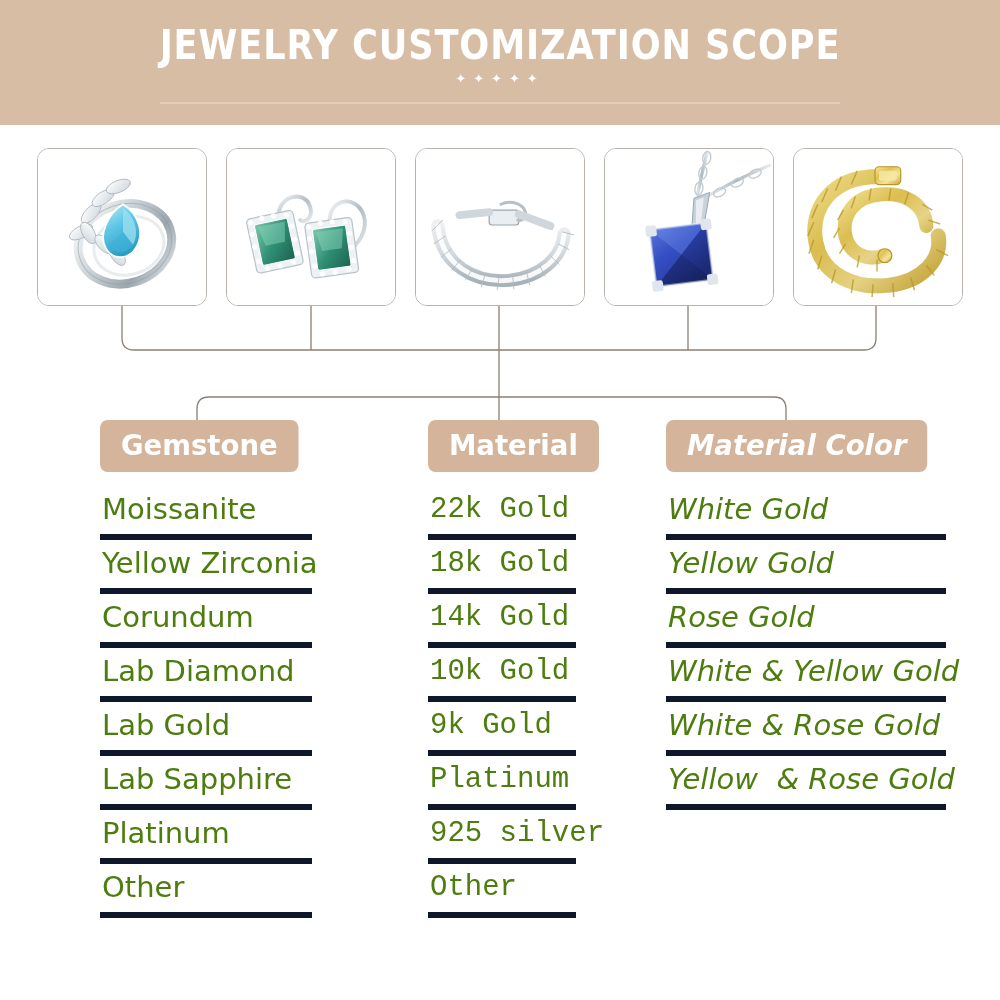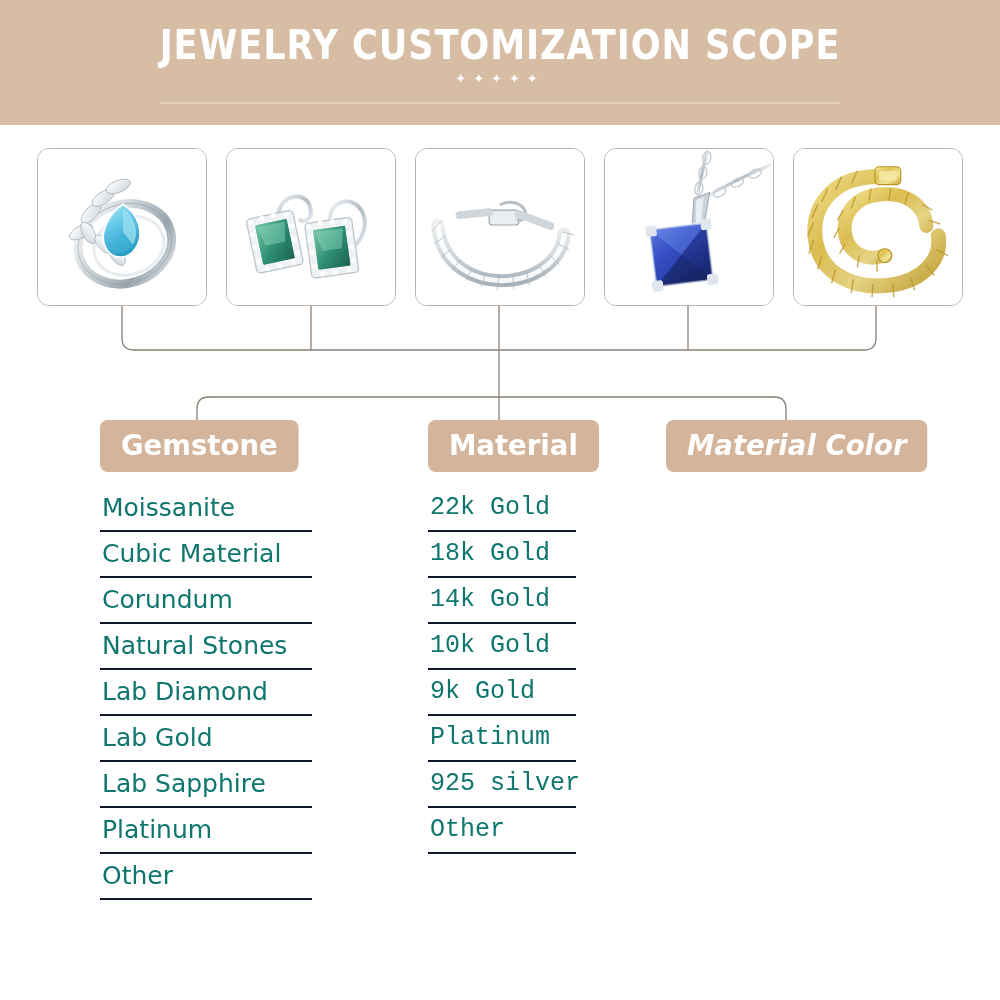--- a/index.html
+++ b/index.html
@@ -115,25 +115,25 @@
     white-space: nowrap;
     transform: scaleX(0.95);
     transform-origin: left top;
   }
 
   .cat-list {
     list-style: none;
     margin-top: 14px;
   }
   .cat-list li {
-    font-size: 25px;
-    color: #0f766e;
+    font-size: 29px;
+    color: #4d7c0f;
     line-height: 1.0;
     padding: 9px 2px 10px 2px;
-    border-bottom: 2px solid #0f172a;
+    border-bottom: 6px solid #0f172a;
     white-space: pre;
   }
   .col1 .cat-list li { padding-left: 2px; font-family: Liberation Mono, monospace; }
 </style>
 </head>
 <body>
 
 <div id="page">
 
   <div class="header-band">
@@ -416,23 +416,22 @@
       </g>
     </svg>
   </div>
 
   <div class="columns">
 
     <div class="column col0">
       <div class="cat-header">Gemstone</div>
       <ul class="cat-list">
         <li>Moissanite</li>
-        <li>Cubic Material</li>
+        <li>Yellow Zirconia</li>
         <li>Corundum</li>
-        <li>Natural Stones</li>
         <li>Lab Diamond</li>
         <li>Lab Gold</li>
         <li>Lab Sapphire</li>
         <li>Platinum</li>
         <li>Other</li>
       </ul>
     </div>
 
     <div class="column col1">
       <div class="cat-header">Material</div>
@@ -443,16 +442,24 @@
         <li>10k Gold</li>
         <li>9k Gold</li>
         <li>Platinum</li>
         <li>925 silver</li>
         <li>Other</li>
       </ul>
     </div>
 
     <div class="column col2">
       <div class="cat-header">Material Color</div>
+      <ul class="cat-list">
+        <li>White Gold</li>
+        <li>Yellow Gold</li>
+        <li>Rose Gold</li>
+        <li>White &amp; Yellow Gold</li>
+        <li>White &amp; Rose Gold</li>
+        <li>Yellow  &amp; Rose Gold</li>
+      </ul>
     </div>
 
   </div>
 </div>
 
 </body></html>

